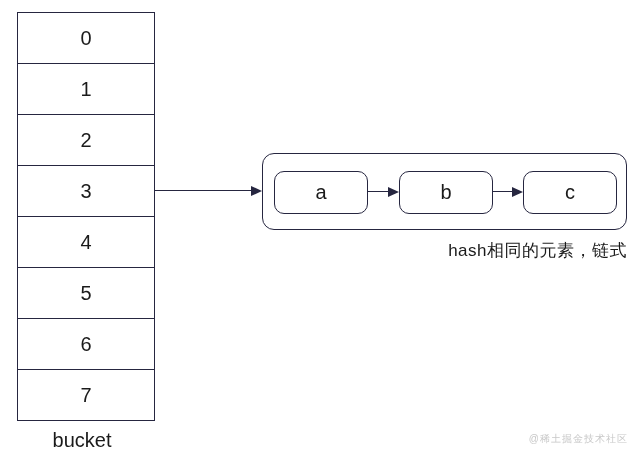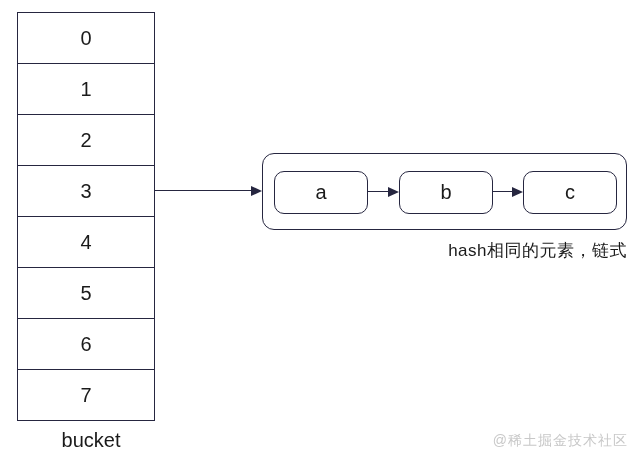--- a/index.html
+++ b/index.html
@@ -27,21 +27,21 @@
     background:#fff;
   }
   .bucket-cell{
     flex:1;
     display:flex;align-items:center;justify-content:center;
     border-bottom:1.5px solid var(--line);
     font-size:20px;
   }
   .bucket-cell:last-child{border-bottom:none;}
   .bucket-label{
-    position:absolute;left:22px;top:429px;width:138px;
+    position:absolute;left:13px;top:429px;width:138px;
     text-align:center;font-size:20px;color:var(--text);
   }
   
   .hline{
     position:absolute;height:0;
     border-top:1.5px solid var(--line);
   }
   .arrow-head{
     position:absolute;width:0;height:0;
     border-left:11px solid var(--line);
@@ -68,21 +68,21 @@
   .node-a{left:11px;}
   .node-b{left:136px;}
   .node-c{left:260px;}
   .chain-caption{
     position:absolute;left:262px;top:239px;width:365px;
     text-align:right;font-size:17px;color:var(--text);
     letter-spacing:0.5px;
   }
   .watermark{
     position:absolute;right:12px;top:432px;
-    font-size:14px;color:var(--wm);
+    font-size:10px;color:var(--wm);
     letter-spacing:1px;
   }
 </style>
 </head>
 <body>
 
 <div class="canvas">
 
   <div class="bucket-table">
     <div class="bucket-cell">

